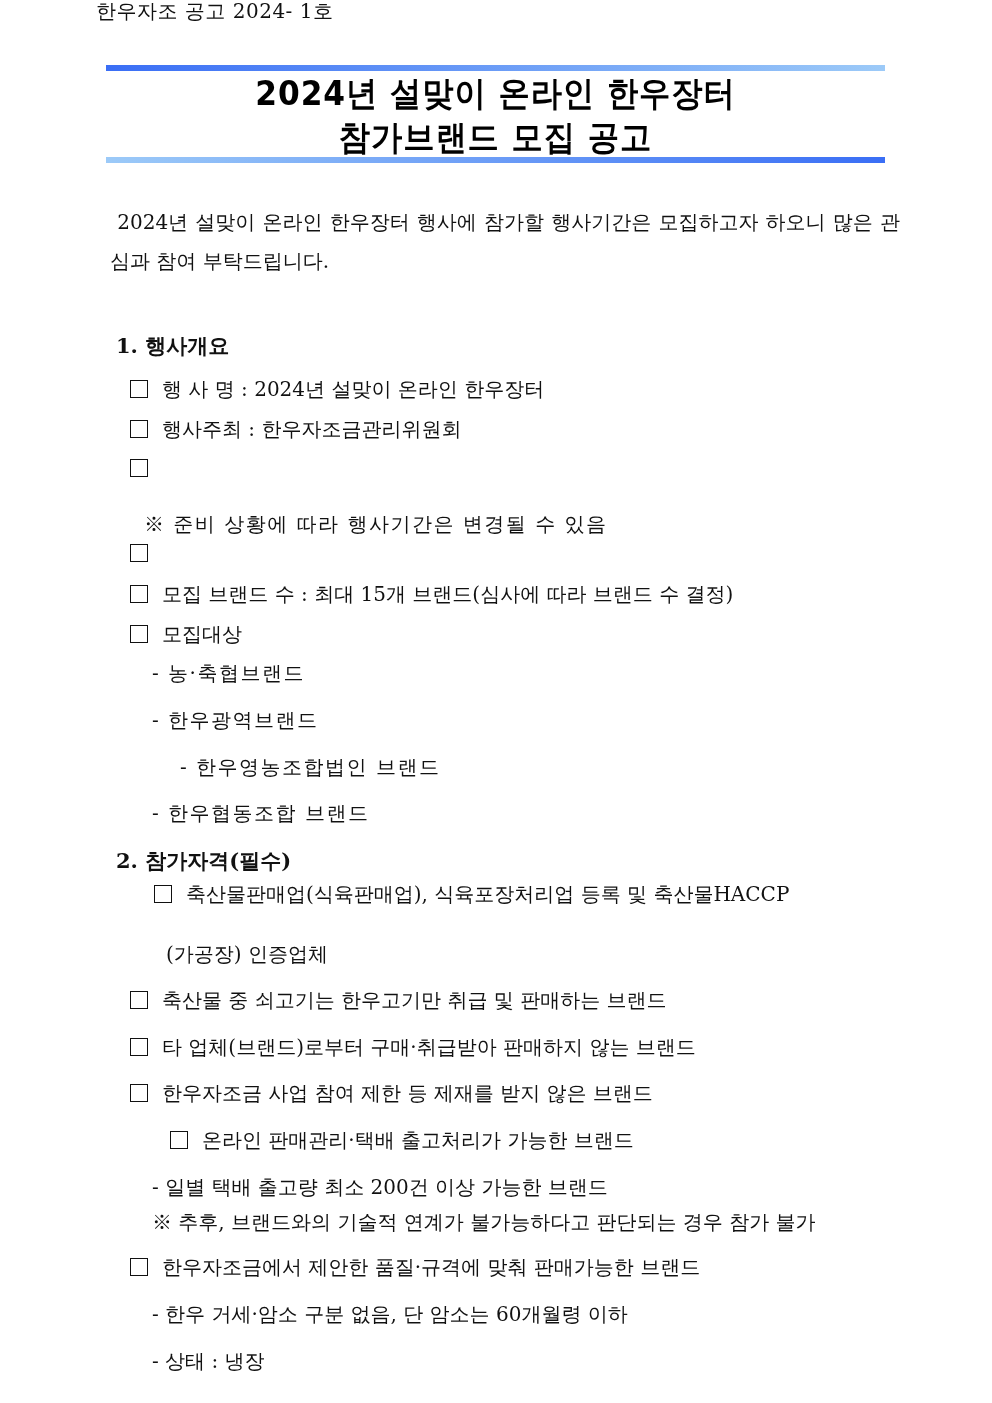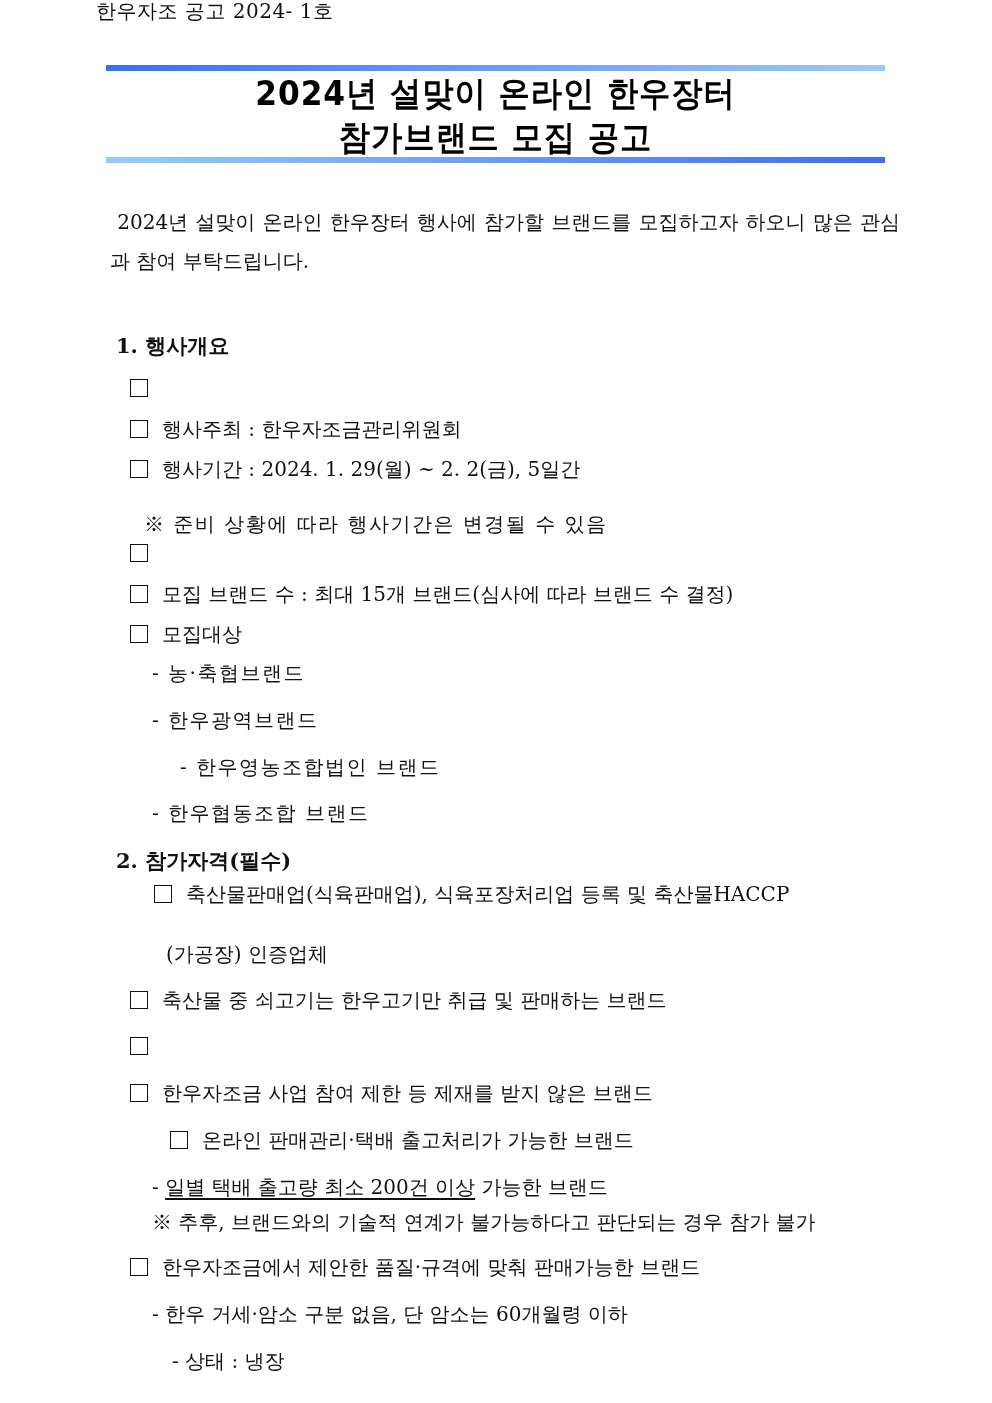--- a/index.html
+++ b/index.html
@@ -13,59 +13,59 @@
            font-family:"DejaVu Sans","Liberation Sans",sans-serif; font-weight:bold;
            font-size:34px; transform:scaleX(0.92); color:#000; letter-spacing:1px; }
   .title-1 { top:71px; }
   .title-2 { top:115px; }
   .intro { position:absolute; left:110px; width:790px; font-size:20px; line-height:39px;
            text-align:justify; }
   .line { position:absolute; font-size:20px; white-space:nowrap; }
   .section { font-weight:bold; font-size:21px; }
   .chk { display:inline-block; width:16px; height:16px; border:1.5px solid #111;
          vertical-align:-2px; margin-right:14px; background:#fff; }
-  .ul { text-decoration:underline; text-underline-offset:4px; }
+  .ul { text-underline-offset:4px; }
   .sp { letter-spacing:1.5px; }
 </style>
 </head>
 <body>
 
 <div class="doc-no">한우자조 공고 2024- 1호</div>
 
 <div class="bar bar-top"></div>
 <div class="title title-1">2024년 설맞이 온라인 한우장터</div>
 <div class="title title-2">참가브랜드 모집 공고</div>
 <div class="bar bar-bottom"></div>
 
-<div class="intro" style="top:203px;">&nbsp;<span>2024년 설맞이 온라인 한우장터 행사에 참가할 브랜드를 모집하고자 하오니 많은 관심과 참여 부탁드립니다.</span></div>
+<div class="intro" style="top:203px;">&nbsp;<span>2024년 설맞이 온라인 한우장터 행사에 참가할 행사기간은 모집하고자 하오니 많은 관심과 참여 부탁드립니다.</span></div>
 
 <div class="line section" style="left:116px; top:332px;">1. 행사개요</div>
 
-<div class="line" style="left:130px; top:376px;"><span class="chk"></span></div>
+<div class="line" style="left:130px; top:376px;"><span class="chk"></span><span>행 사 명 : 2024년 설맞이 온라인 한우장터</span></div>
 <div class="line" style="left:130px; top:416px;"><span class="chk"></span><span>행사주최 : 한우자조금관리위원회</span></div>
-<div class="line" style="left:130px; top:456px;"><span class="chk"></span><span>행사기간 : 2024. 1. 29(월) ~ 2. 2(금), 5일간</span></div>
+<div class="line" style="left:130px; top:456px;"><span class="chk"></span></div>
 <div class="line sp" style="left:144px; top:497px;margin-top:14px;">※ 준비 상황에 따라 행사기간은 변경될 수 있음</div>
 
 <div class="line" style="left:130px; top:541px;"><span class="chk"></span></div>
 <div class="line" style="left:130px; top:581px;"><span class="chk"></span><span>모집 브랜드 수 : 최대 15개 브랜드(심사에 따라 브랜드 수 결정)</span></div>
 <div class="line" style="left:130px; top:621px;"><span class="chk"></span><span>모집대상</span></div>
 
 <div class="line sp" style="left:152px; top:660px;">- 농·축협브랜드</div>
 <div class="line sp" style="left:152px; top:707px;">- 한우광역브랜드</div>
 <div class="line sp" style="left:152px; top:754px;margin-left:28px;">- 한우영농조합법인 브랜드</div>
 <div class="line sp" style="left:152px; top:800px;">- 한우협동조합 브랜드</div>
 
 <div class="line section" style="left:116px; top:847px;">2. 참가자격(필수)</div>
 
 <div class="line" style="left:130px; top:881px;padding-left:24px;"><span class="chk"></span><span>축산물판매업(식육판매업), 식육포장처리업 등록 및 축산물HACCP</span></div>
 <div class="line" style="left:166px; top:941px;">(가공장) 인증업체</div>
 
 <div class="line" style="left:130px; top:987px;"><span class="chk"></span><span>축산물 중 쇠고기는 한우고기만 취급 및 판매하는 브랜드</span></div>
-<div class="line" style="left:130px; top:1034px;"><span class="chk"></span></div>
+<div class="line" style="left:130px; top:1034px;"><span class="chk"></span><span>타 업체(브랜드)로부터 구매·취급받아 판매하지 않는 브랜드</span></div>
 <div class="line" style="left:130px; top:1080px;text-align:right;"><span class="chk"></span><span>한우자조금 사업 참여 제한 등 제재를 받지 않은 브랜드</span></div>
 <div class="line" style="left:130px; top:1127px;padding-left:40px;"><span class="chk"></span><span>온라인 판매관리·택배 출고처리가 가능한 브랜드</span></div>
 
 <div class="line" style="left:152px; top:1174px;"><span>- </span><span class="ul">일별 택배 출고량 최소 200건 이상</span><span> 가능한 브랜드</span></div>
 <div class="line" style="left:152px; top:1209px;">※ 추후, 브랜드와의 기술적 연계가 불가능하다고 판단되는 경우 참가 불가</div>
 
 <div class="line" style="left:130px; top:1254px;"><span class="chk"></span><span>한우자조금에서 제안한 품질·규격에 맞춰 판매가능한 브랜드</span></div>
 <div class="line" style="left:152px; top:1301px;">- 한우 거세·암소 구분 없음, 단 암소는 60개월령 이하</div>
-<div class="line" style="left:152px; top:1348px;margin-left:20px;">- 상태 : 냉장</div>
+<div class="line" style="left:152px; top:1348px;">- 상태 : 냉장</div>
 
 </body></html>

